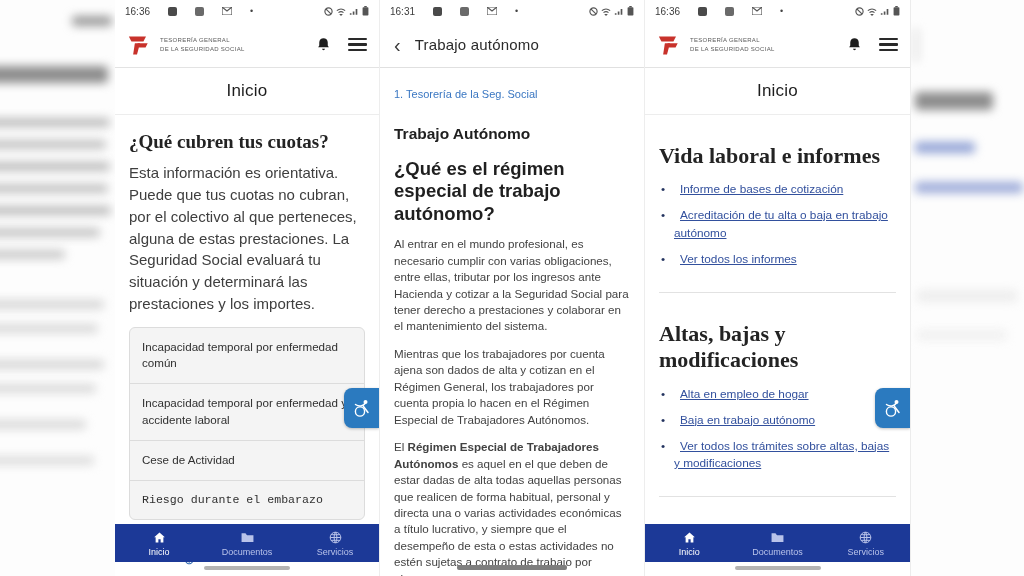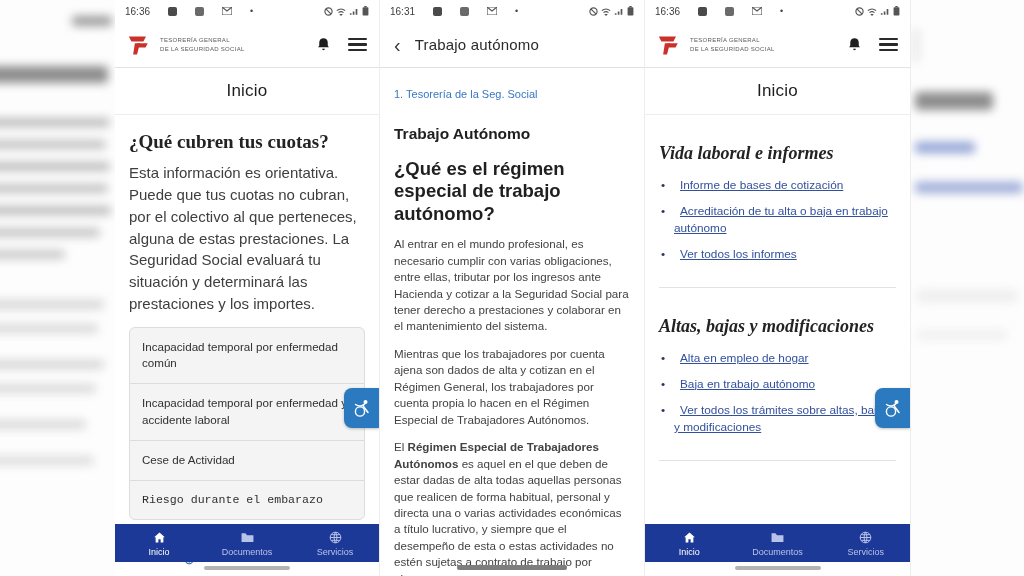--- a/index.html
+++ b/index.html
@@ -43,21 +43,21 @@
   .content { padding:0 14px; }
   .serif-h { font-family:"Liberation Serif", serif; font-weight:700; color:#232323; font-size:19px; line-height:1.18; margin-top:16px; }
   .intro { margin-top:9px; font-size:15px; line-height:1.45; color:#3e3e3e; }
   .card { margin-top:12px; background:#f4f4f4; border:1px solid #dcdcdc; border-radius:6px; overflow:hidden; }
   .card-row { padding:11px 12px; font-size:11.6px; line-height:1.45; color:#303030; border-bottom:1px solid #dcdcdc; }
   .card-row:last-child { border-bottom:none;font-family:Liberation Mono, monospace; }
   .more-link { margin-top:13px; display:inline-flex; align-items:center; gap:6px; color:#2c66ae; font-size:12.5px; cursor:pointer;flex-direction:column; }
   .more-link .plus { font-size:13px; line-height:1; }
 
   
-  .sect-h { font-family:"Liberation Serif", serif; font-weight:700; color:#232323; font-size:18px; line-height:1.2; margin-top:28px;font-style:italic; }
+  .sect-h { font-family:"Liberation Serif", serif; font-weight:700; color:#232323; font-size:22px; line-height:1.2; margin-top:28px; }
   .link-list { list-style:none; margin-top:12px; }
   .link-list li { position:relative; padding-left:15px; margin-bottom:9px; font-size:11.8px; line-height:1.45; }
   .link-list li::before { content:"•"; position:absolute; left:2px; top:0; color:#22325e; }
   .link-list a { color:#32509d; text-decoration:underline; cursor:pointer;margin-left:6px; }
   .sect-divider { border:none; border-top:1px solid #e2e2e2; margin-top:24px; }
 
   
   .article-header { height:46px; display:flex; align-items:center; padding:0 14px; border-bottom:1px solid #e0e0e0; background:#fff; }
   .back-chevron { font-size:20px; color:#3a3a3a; margin-right:14px; line-height:1; cursor:pointer; }
   .article-title { font-size:15px; color:#2b2b2b; letter-spacing:0.2px; }

